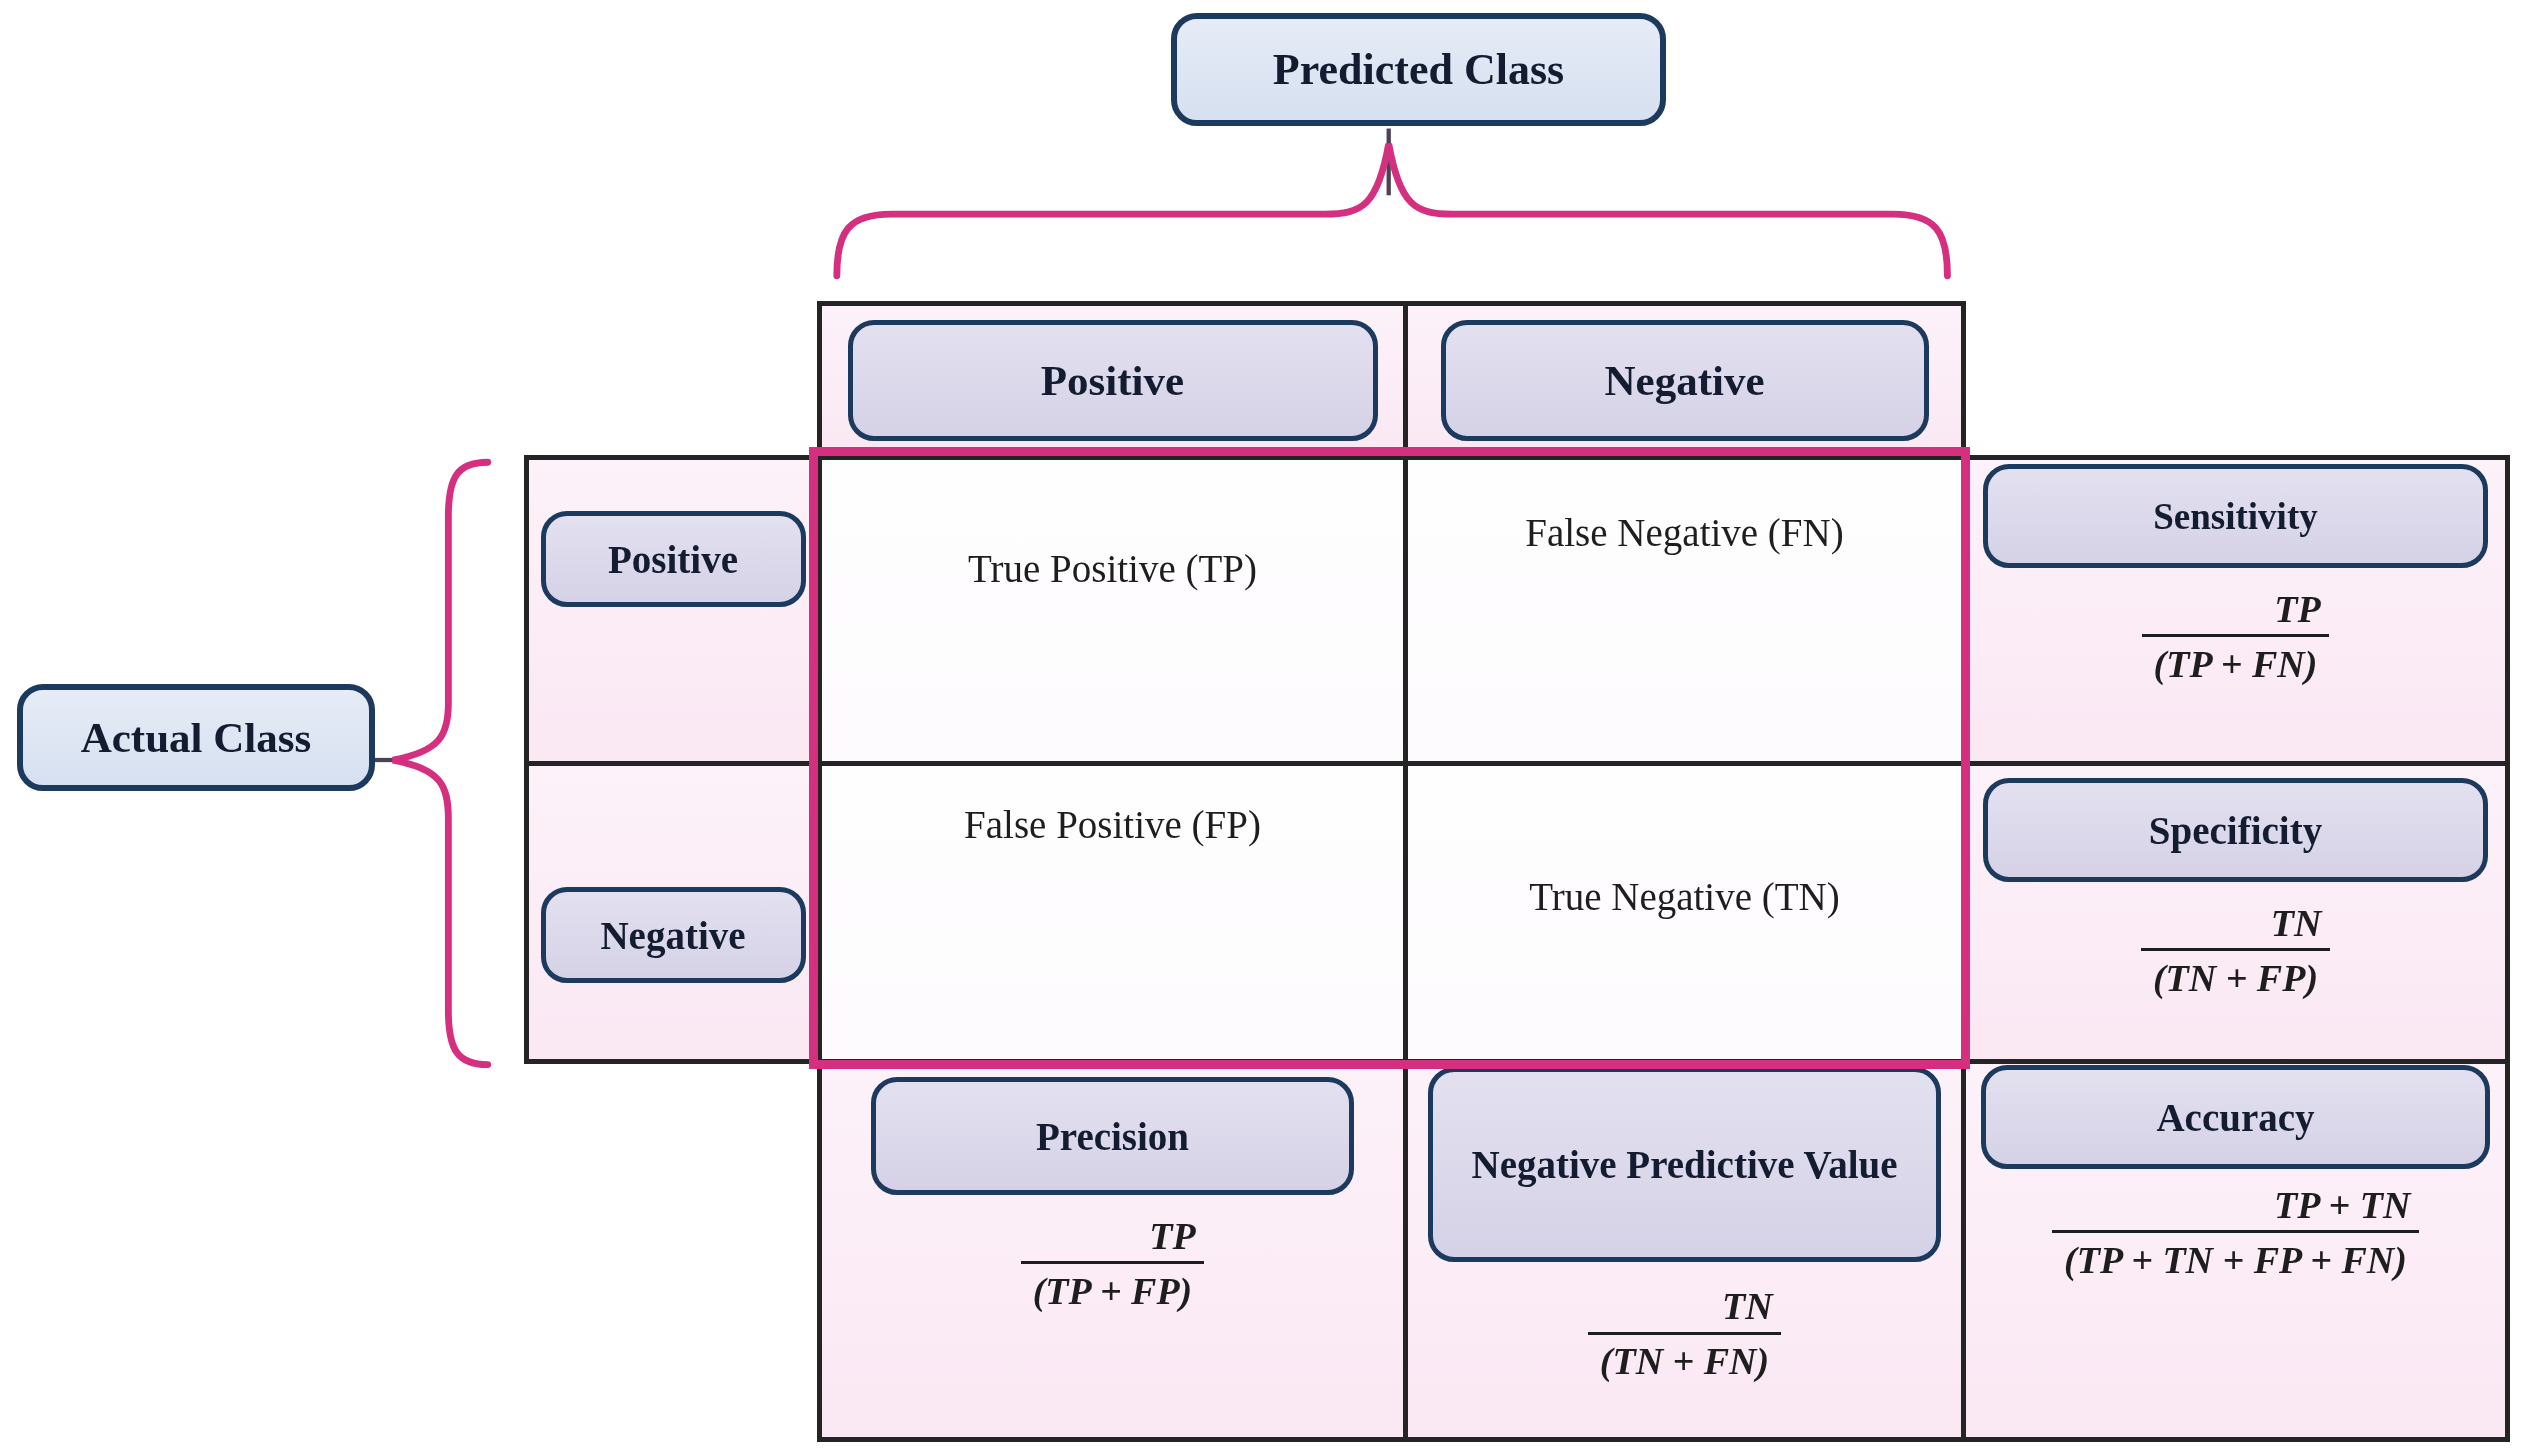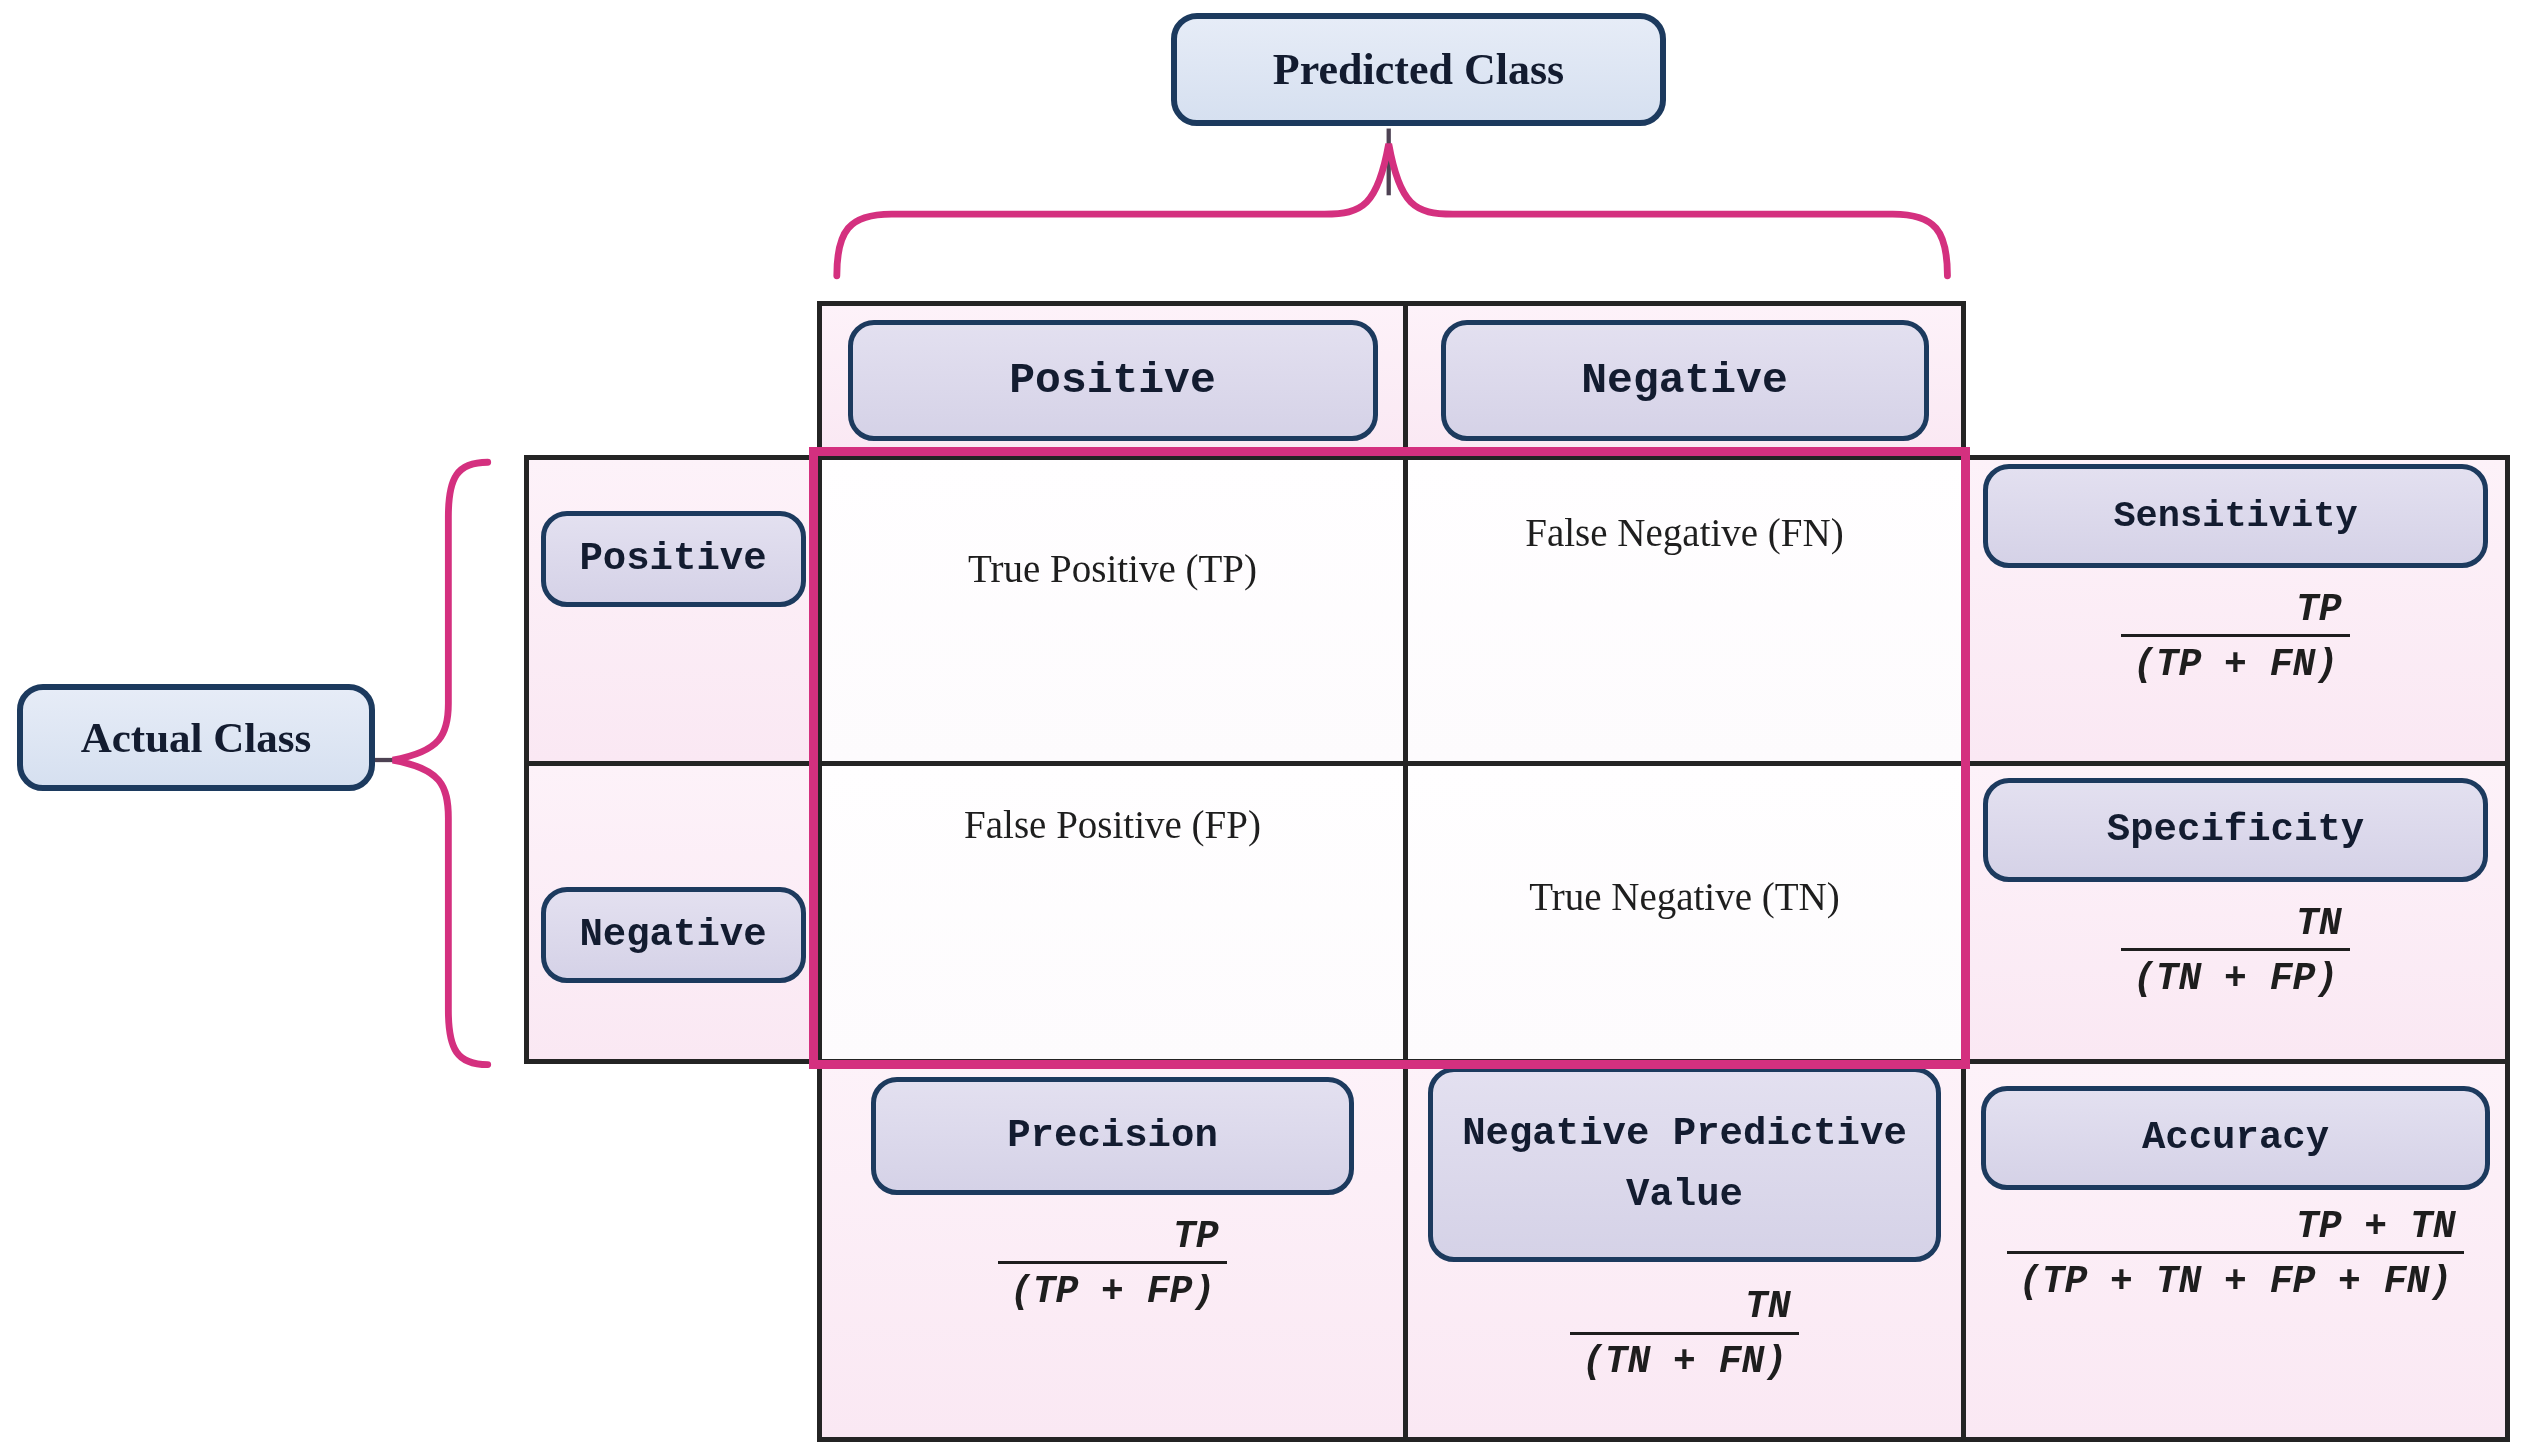--- a/index.html
+++ b/index.html
@@ -12,21 +12,21 @@
   }
   .cell{
     position:absolute;
     box-sizing:border-box;
     border:5.1px solid #242424;
     display:flex;
     flex-direction:column;
     align-items:center;
   }
   .cell.white{background:linear-gradient(180deg,#fffeff 0%,#fdfbfd 100%);}
-  .cell.pink{background:linear-gradient(180deg,#fdf2f9 0%,#fae8f3 100%);font-family:Liberation Mono, monospace;}
+  .cell.pink{background:linear-gradient(180deg,#fdf2f9 0%,#fae8f3 100%);}
   .tag{
     box-sizing:border-box;
     border:5.1px solid #1c3a5e;
     border-radius:26px;
     display:flex;
     align-items:center;
     justify-content:center;
     text-align:center;
     font-weight:bold;
     color:#131c30;
@@ -125,21 +125,21 @@
   <div class="cell pink" style="left:1403px;top:1059px;width:563px;height:383px;gap:8px;">
     <div class="tag lav" style="width:513px;height:195px;font-size:39px;margin-top:3.4px;line-height:1.55;padding:0 17px;">
       <span>Negative Predictive Value</span>
     </div>
     <div class="frac" style="margin-top:12px;">
       <div class="num">TN</div>
       <div class="den">(TN + FN)</div>
     </div>
   </div>
   <div class="cell pink" style="left:1961px;top:1059px;width:549px;height:383px;">
-    <div class="tag lav" style="width:509px;height:104px;font-size:39px;margin-top:22px;">
+    <div class="tag lav" style="width:509px;height:104px;font-size:39px;margin-top:1px;">
       <span>Accuracy</span>
     </div>
     <div class="frac" style="margin-top:12px;">
       <div class="num">TP + TN</div>
       <div class="den">(TP + TN + FP + FN)</div>
     </div>
   </div>
 
   <div class="float" style="left:809px;top:447px;width:1161px;height:622px;box-sizing:border-box;border:9.4px solid #d4307f;pointer-events:none;"></div>
 

